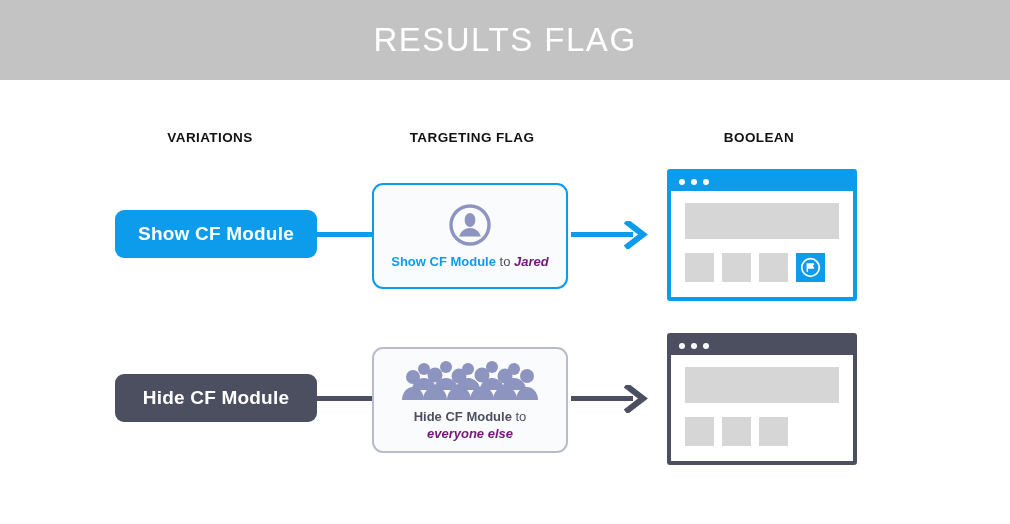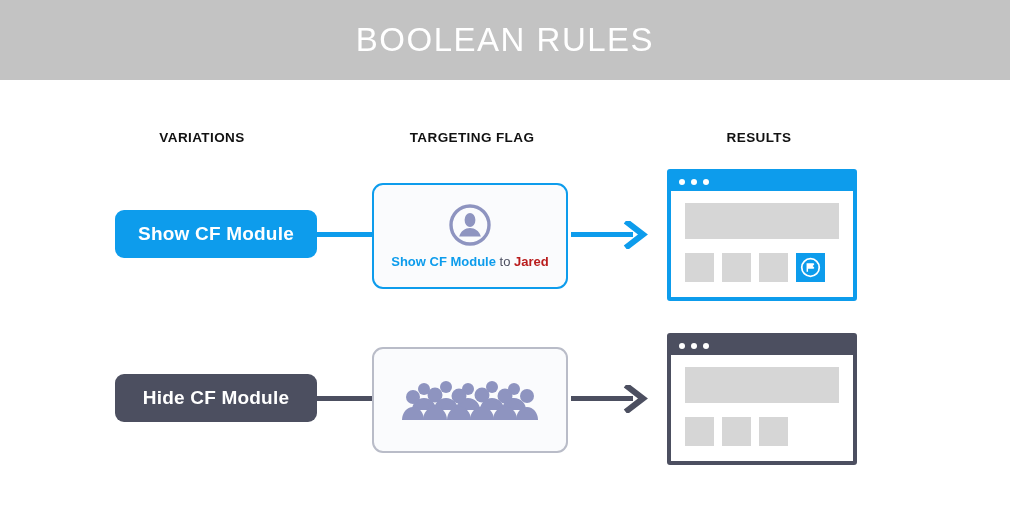--- a/index.html
+++ b/index.html
@@ -36,21 +36,21 @@
   
   .col-head {
     position: absolute;
     font-size: 13.5px;
     font-weight: bold;
     color: #111111;
     letter-spacing: 0.4px;
     text-align: center;
     white-space: nowrap;
   }
-  #col-head-variations   { left: 122px; top: 130px; width: 160px; }
+  #col-head-variations   { left: 130px; top: 130px; width: 160px; }
   #col-head-targeting    { left: 392px; top: 130px; width: 160px; }
   #col-head-results      { left: 679px; top: 130px; width: 160px; }
 
   
   .row { position: absolute; left: 0; width: 926px; height: 170px; }
   #row-show { top: 165px; }
   #row-hide { top: 329px; }
 
   
   .connector {
@@ -105,21 +105,21 @@
     margin-top: 6px;
     text-align: center;
     font-size: 13px;
     line-height: 17px;
     color: #4c4f60;
   }
   .rule-text .flagname { font-weight: bold; }
   .rule-text .flagname.blue  { color: #0d9cec; }
   .rule-text .flagname.slate { color: #4c4f60; }
   .rule-text .connector-word { font-weight: normal; color: #4c4f60; }
-  .rule-text .audience { font-weight: bold; color: #b91c1c; }
+  .rule-text .audience { font-weight: bold; color: #701a75; font-style: italic; }
 
   
   .arrow {
     position: absolute;
     left: 571px;
     top: 56px;
     width: 80px;
     height: 28px;
   }
 
@@ -171,26 +171,26 @@
     background: #0d9cec;
     display: flex;
     align-items: center;
     justify-content: center;
   }
 </style>
 </head>
 <body>
 
 <div id="header-bar">
-  <div id="header-title">BOOLEAN RULES</div>
+  <div id="header-title">RESULTS FLAG</div>
 </div>
 
 <div class="col-head" id="col-head-variations">VARIATIONS</div>
 <div class="col-head" id="col-head-targeting">TARGETING FLAG</div>
-<div class="col-head" id="col-head-results">RESULTS</div>
+<div class="col-head" id="col-head-results">BOOLEAN</div>
 
 <div class="row" id="row-show">
 
   <div class="connector blue"></div>
 
   <div class="pill blue">Show CF Module</div>
 
   <div class="rule-card blue">
     <div class="rule-icon">
       <svg width="44" height="44" viewBox="0 0 44 44" aria-hidden="true">
@@ -264,20 +264,24 @@
           <path d="M45 40c0-7.6 5.4-13.6 12-13.6S69 32.4 69 40z"></path>
           <circle cx="80" cy="15" r="7.5"></circle>
           <path d="M68 40c0-7.6 5.4-13.6 12-13.6S92 32.4 92 40z"></path>
           <circle cx="103" cy="16" r="7.5"></circle>
           <path d="M91 40c0-7.6 5.4-13.6 12-13.6S115 32.4 115 40z"></path>
           <circle cx="125" cy="16" r="7"></circle>
           <path d="M114 40c0-7.2 4.9-13 11-13s11 5.8 11 13z"></path>
         </g>
       </svg>
     </div>
+    <div class="rule-text">
+      <span class="flagname slate">Hide CF Module</span><span class="connector-word">&nbsp;</span><span class="connector-word">to</span><br>
+      <span class="audience">everyone else</span>
+    </div>
   </div>
 
   <div class="arrow">
     <svg width="80" height="28" viewBox="0 0 80 28" aria-hidden="true">
       <rect x="0" y="11" width="62" height="5" fill="#4c4f60"></rect>
       <polyline points="57,2 72,13.5 57,25" fill="none" stroke="#4c4f60" stroke-width="6" stroke-linecap="square" stroke-linejoin="miter"></polyline>
     </svg>
   </div>
 
   <div class="browser slate">

